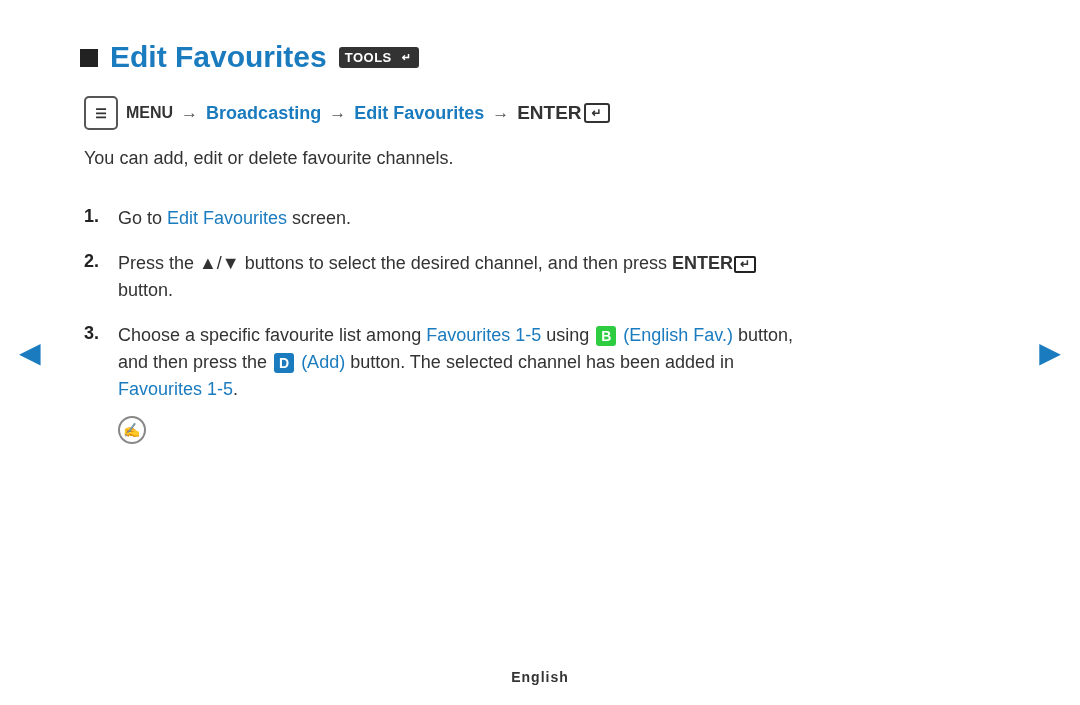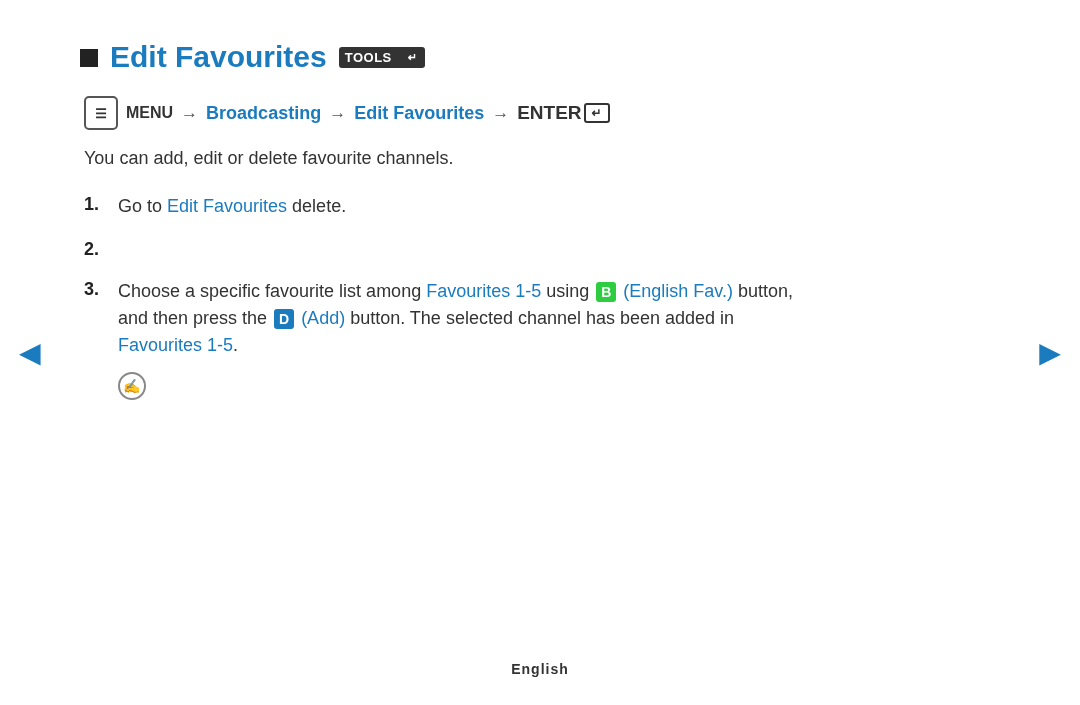--- a/index.html
+++ b/index.html
@@ -50,21 +50,21 @@
 
     .tools-badge {
       background: #333;
       color: #fff;
       font-size: 13px;
       font-weight: bold;
       padding: 3px 8px 3px 6px;
       border-radius: 3px;
       display: inline-flex;
       align-items: center;
-      gap: 16px;
+      gap: 10px;
       letter-spacing: 0.5px;
     }
 
     .tools-arrow {
       font-size: 11px;
     }
 
     
     .breadcrumb-row {
       display: flex;
@@ -136,21 +136,21 @@
       font-size: 12px;
       top: 50%;
       left: 50%;
       transform: translate(-50%, -50%);
     }
 
     
     .description {
       font-size: 18px;
       color: #333;
-      margin-bottom: 24px;
+      margin-bottom: 36px;
       padding-left: 4px;
     }
 
     
     .steps-list {
       list-style: none;
       padding-left: 4px;
     }
 
     .step-item {
@@ -262,21 +262,21 @@
       transform: translateY(-50%);
       font-size: 36px;
       color: #1a7bbf;
       cursor: pointer;
       user-select: none;
     }
 
     
     .footer {
       position: absolute;
-      bottom: 28px;
+      bottom: 20px;
       left: 50%;
       transform: translateX(-50%);
       font-size: 14px;
       font-weight: bold;
       color: #333;
       letter-spacing: 1px;
     }
   </style>
 </head>
 <body>
@@ -308,26 +308,29 @@
     </span>
   </div>
 
   <p class="description">You can add, edit or delete favourite channels.</p>
 
   <ol class="steps-list">
 
     <li class="step-item">
       <span class="step-number">1.</span>
       <span class="step-content">
-        <span>Go to </span><span class="blue-text">Edit Favourites</span><span> delete.</span>
+        <span>Go to </span><span class="blue-text">Edit Favourites</span><span> screen.</span>
       </span>
     </li>
 
     <li class="step-item">
       <span class="step-number">2.</span>
+      <span class="step-content">
+        Press the ▲/▼ buttons to select the desired channel, and then press <span class="bold-text">ENTER<span class="enter-icon" style="display:inline-block;width:22px;height:17px;border:2px solid #222;border-radius:2px;position:relative;margin-left:1px;vertical-align:middle;font-size:10px;"></span></span> button.
+      </span>
     </li>
 
     <li class="step-item">
       <span class="step-number">3.</span>
       <span class="step-content">
         Choose a specific favourite list among <span class="blue-text">Favourites 1-5</span> using <span class="key-badge-green">B</span> <span class="blue-text">(English Fav.)</span> button, and then press the <span class="key-badge-blue">D</span> <span class="blue-text">(Add)</span> button. The selected channel has been added in <span class="blue-text">Favourites 1-5</span>.
 
         
         <div class="note-row" style="margin-top:12px; padding-left:0;">
           <div class="note-icon">✍</div>

